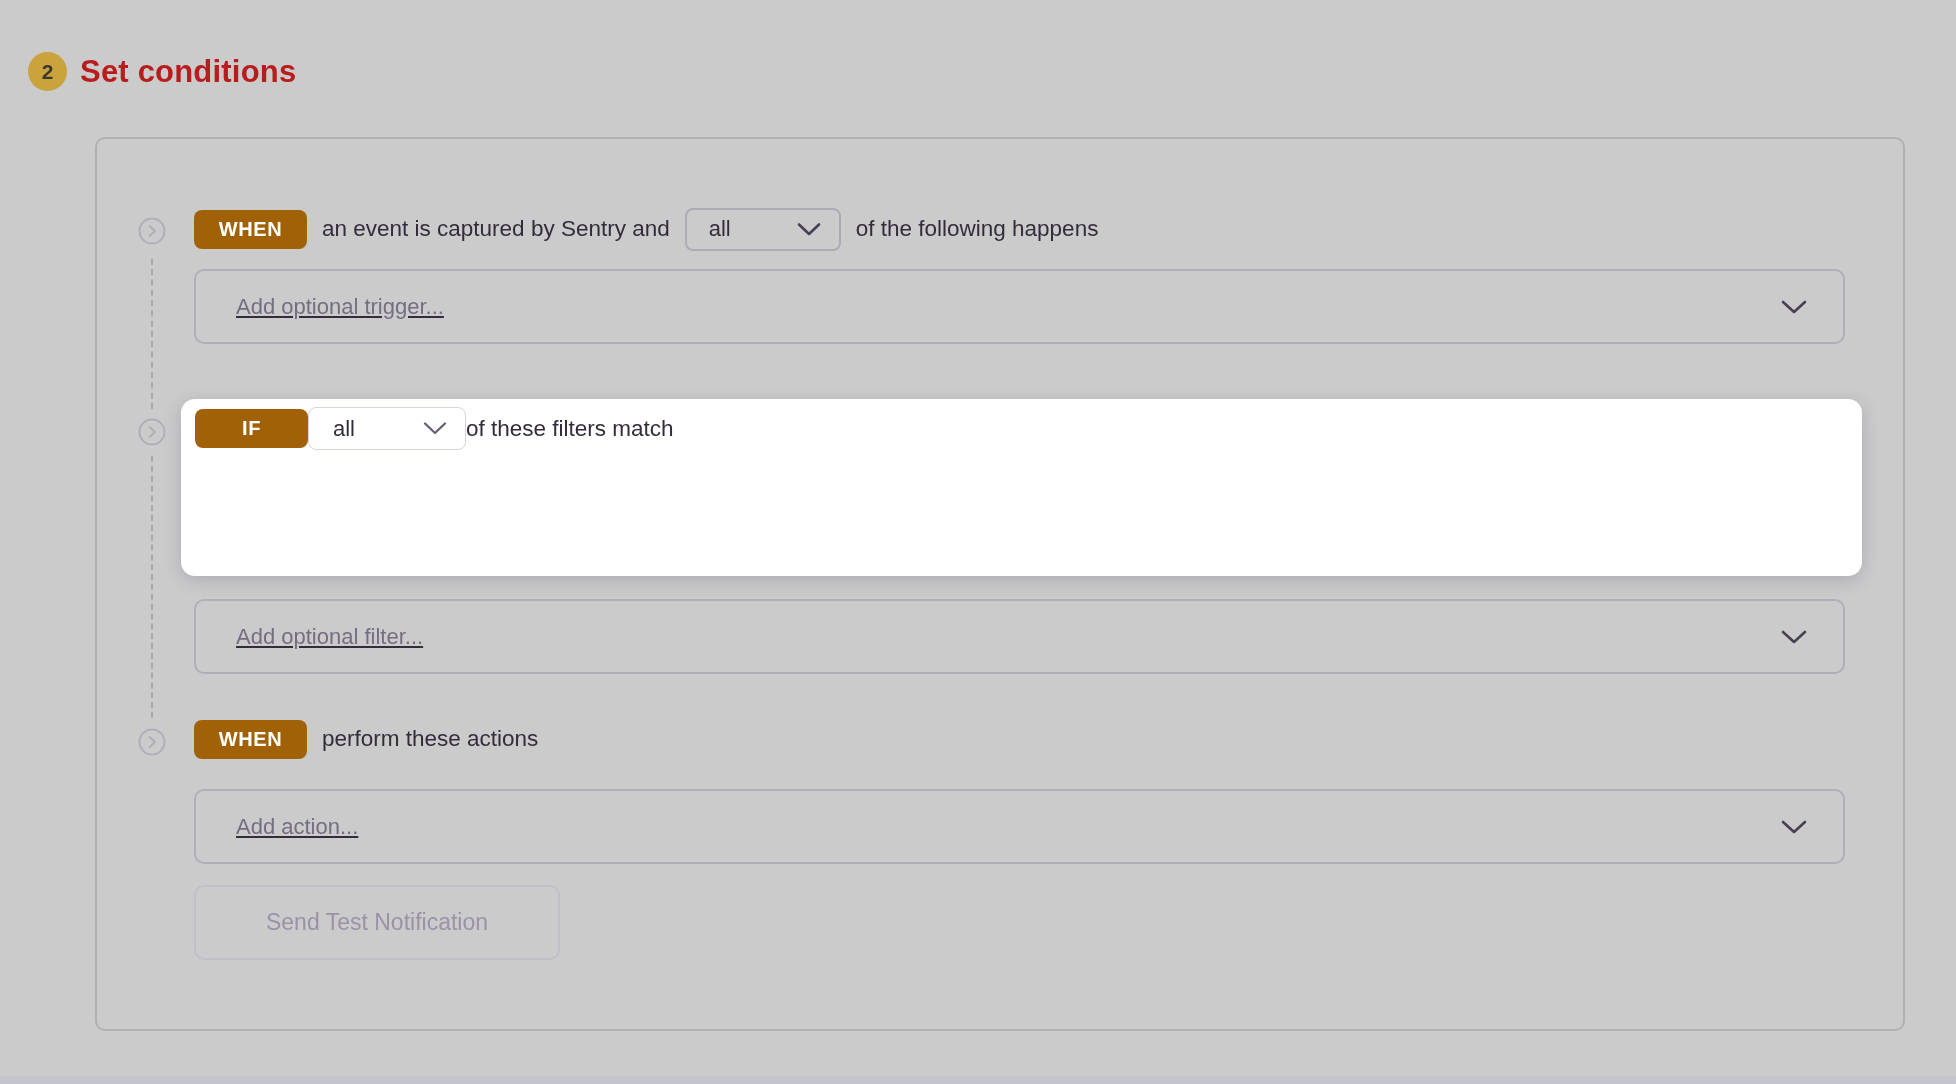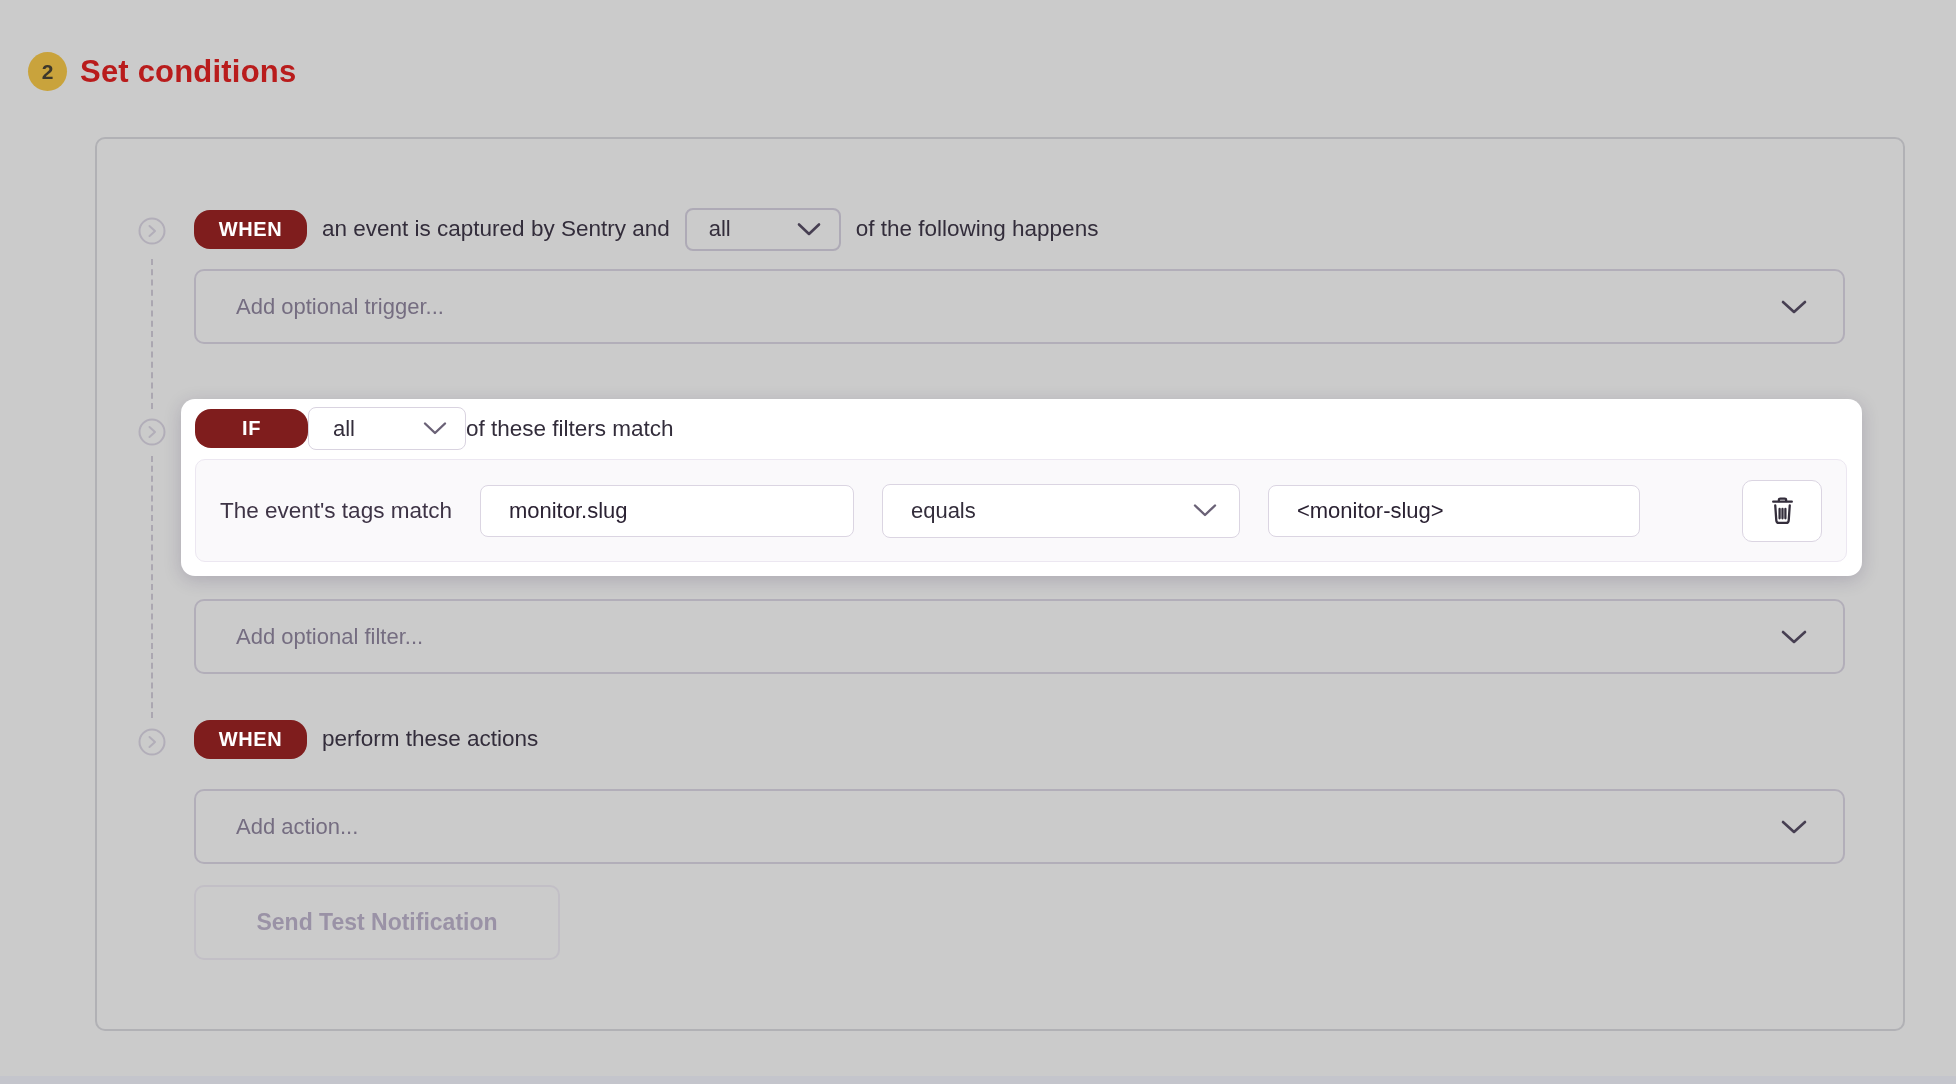--- a/index.html
+++ b/index.html
@@ -33,21 +33,21 @@
   .gutter-circle svg { display:block; }
   .gc-1 { top:78px; } .gc-2 { top:279px; } .gc-3 { top:589px; }
   .dash-line { position:absolute; left:54px; width:0; border-left:2px dashed #aba7b1; }
   .dl-1 { top:120px; height:150px; }
   .dl-2 { top:317px; height:262px; }
 
   
   .cond-row { position:absolute; display:flex; align-items:center; gap:15px; height:44px; left:97px; }
   .badge {
     min-width:113px; height:39px; padding:0 20px;
-    background:#7f1d1d; border-radius:16px;
+    background:#a16207; border-radius:8px;
     color:#fff; font-size:20px; font-weight:700; letter-spacing:.6px;
     display:flex; align-items:center; justify-content:center;
   }
   .row-text { font-size:22.5px; color:#332d3b; }
 
   .select {
     display:flex; align-items:center; justify-content:space-between;
     border-radius:8px; cursor:pointer;
   }
   .select .sel-value { font-size:22px; color:#332d3b;text-align:center; }
@@ -55,21 +55,21 @@
     width:156px; height:43px; padding:0 18px 0 22px;
     border:2px solid #aeaab6; background:transparent;
   }
   .select-inline-white {
     width:158px; height:43px; padding:0 18px 0 24px;
     border:1.5px solid #d9d3e0; background:#fff;
   }
   .select-big {
     position:absolute; left:97px; width:1651px; height:75px;
     border:2px solid #b2aeb9; border-radius:10px;
-    padding:0 36px 0 40px; background:transparent;
+    padding:0 36px 0 40px; background:transparent;text-decoration:underline;
   }
   .select-big .sel-value { color:#756d81; }
   .chev { flex:0 0 auto; }
 
   
   .if-card {
     position:absolute; left:84px; top:260px; width:1681px; height:177px;
     background:#ffffff; border-radius:14px;
     box-shadow:0 4px 18px rgba(40,20,70,.18);
   }
@@ -95,21 +95,21 @@
     margin-left:auto; width:80px; height:62px;
     border:1.5px solid #dbd5e2; border-radius:10px; background:#fff;
     display:flex; align-items:center; justify-content:center; cursor:pointer;
   }
 
   
   .test-btn {
     position:absolute; left:97px; top:746px; width:366px; height:75px;
     border:2px solid #c2bfc6; border-radius:10px; background:transparent;
     font-family:"Liberation Sans", sans-serif;
-    font-size:23px; font-weight:700; color:#9a92a6; cursor:pointer;
+    font-size:23px; font-weight:400; color:#9a92a6; cursor:pointer;
   }
 
   
   .row-when   { top:68px; }
   .sel-trigger{ top:130px; }
   .sel-filter { top:460px; }
   .row-then   { top:578px; }
   .sel-action { top:650px; }
 
   .bottom-strip { position:absolute; left:0; bottom:0; width:100%; height:8px; background:#c4c5cc; }
@@ -169,41 +169,20 @@
       <div class="badge">IF</div>
       <div class="select select-inline-white">
         <span class="sel-value">all</span>
         <svg class="chev" width="24" height="15" viewBox="0 0 24 15">
             <polyline points="2,2.5 12,12 22,2.5" fill="none" stroke="#6a6176" stroke-width="2.4" stroke-linecap="round" stroke-linejoin="round"></polyline>
           </svg>
       </div>
       <span class="row-text">of these filters match</span>
     </div>
 
-    <div class="filter-box">
-      <span class="filter-label">The event's tags match</span>
-      <input class="text-input input-key" type="text" value="monitor.slug" style="">
-      <div class="select select-operator">
-        <span class="sel-value">equals</span>
-        <svg class="chev" width="24" height="15" viewBox="0 0 24 15">
-            <polyline points="2,2.5 12,12 22,2.5" fill="none" stroke="#6a6176" stroke-width="2.4" stroke-linecap="round" stroke-linejoin="round"></polyline>
-          </svg>
-      </div>
-      <input class="text-input input-value" type="text" value="&lt;monitor-slug&gt;" style="">
-      <div class="delete-btn">
-        <svg width="27" height="29" viewBox="0 0 26 28" fill="none" stroke="#332d3b" stroke-width="2.2" stroke-linecap="round" stroke-linejoin="round">
-          <path d="M9.5 5 V3.8 C9.5 3 10.1 2.5 10.9 2.5 h4.2 C15.9 2.5 16.5 3 16.5 3.8 V5"></path>
-          <path d="M4 5.5 H22"></path>
-          <path d="M6 9 L7 23.5 C7.1 24.9 8.2 26 9.6 26 h6.8 c1.4 0 2.5 -1.1 2.6 -2.5 L20 9"></path>
-          <path d="M10.2 12.5 V21.5"></path>
-            <path d="M13 12.5 V21.5"></path>
-            <path d="M15.8 12.5 V21.5"></path>
-        </svg>
-      </div>
-    </div>
   </div>
 
   <div class="select select-big sel-filter">
     <span class="sel-value">Add optional filter...</span>
     <svg class="chev" width="26" height="16" viewBox="0 0 26 16">
         <polyline points="2,3 13,13 24,3" fill="none" stroke="#473f52" stroke-width="2.6" stroke-linecap="round" stroke-linejoin="round"></polyline>
       </svg>
   </div>
 
   <div class="cond-row row-then">

